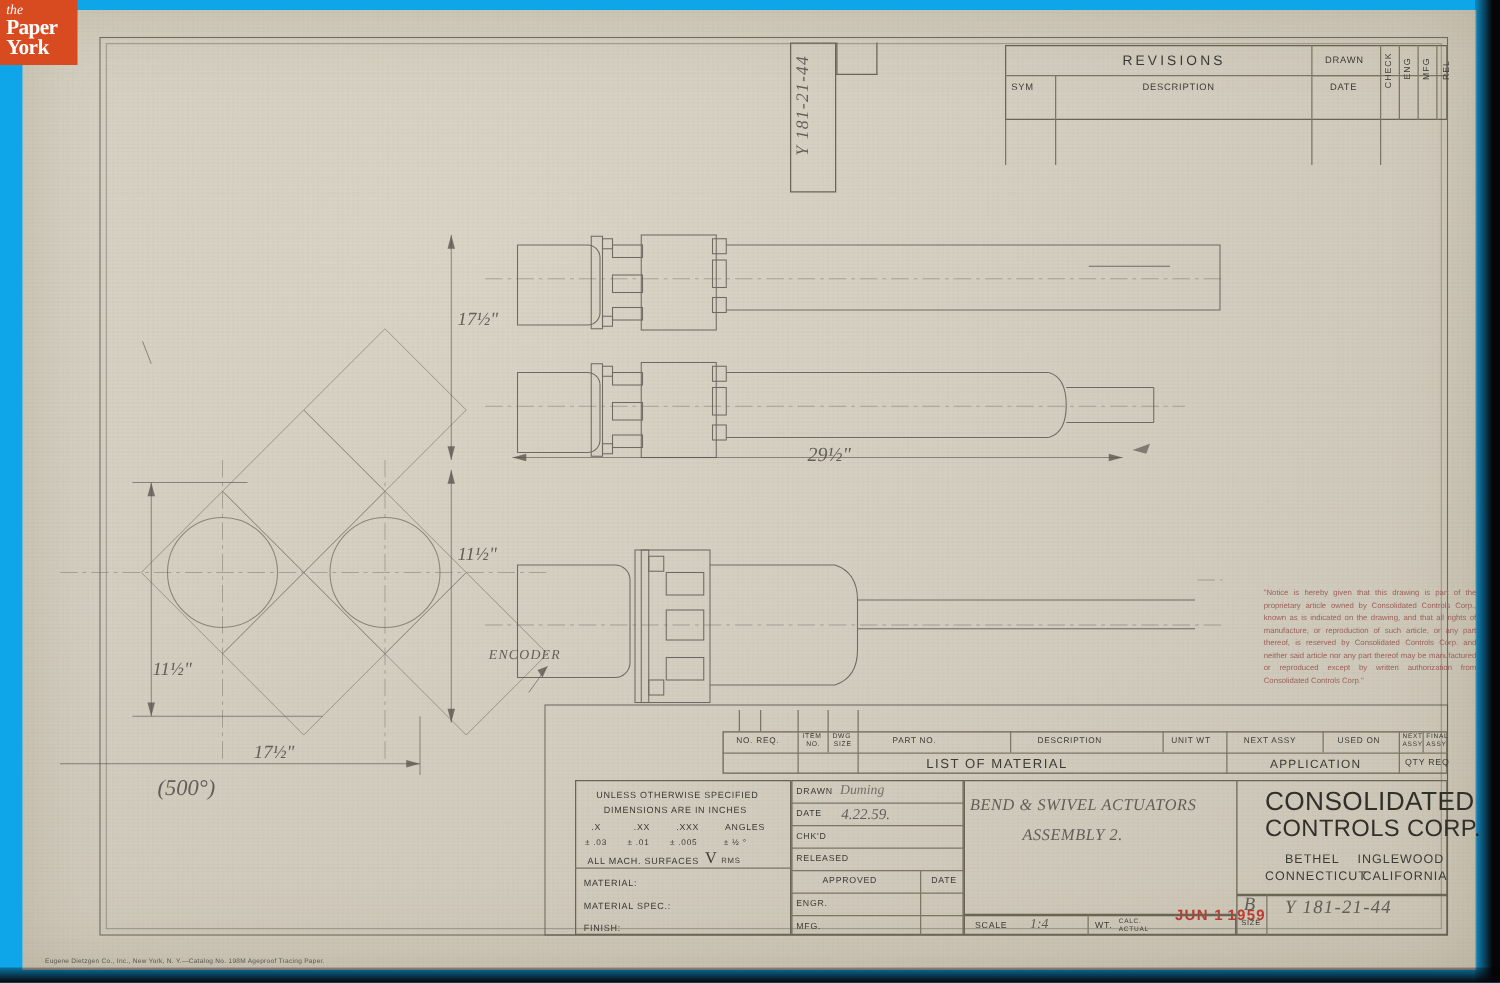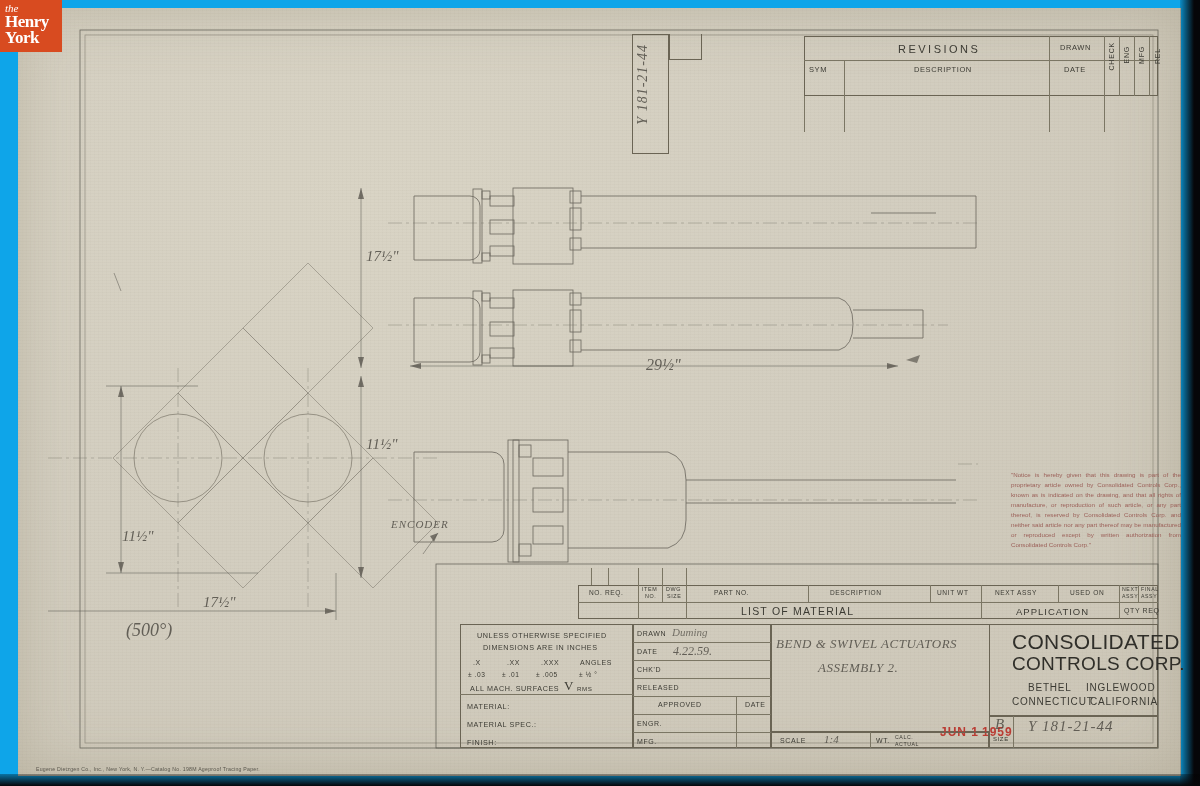--- a/index.html
+++ b/index.html
@@ -378,17 +378,17 @@
 
     <div class="prt" style="left:18px; top:758px; font-size:5.2px; letter-spacing:.25px; color:#58554c;">Eugene Dietzgen Co., Inc., New York, N. Y.—Catalog No. 198M Ageproof Tracing Paper.</div>
 
   </div>
 
   <div id="edge-right"></div>
   <div id="edge-bottom"></div>
 
   <div id="hf-logo">
     <div class="the">the</div>
-    <div class="hf">Henry</div>
+    <div class="hf">Paper</div>
     <div class="hf">York</div>
   </div>
 
 </div>
 
 </body></html>

